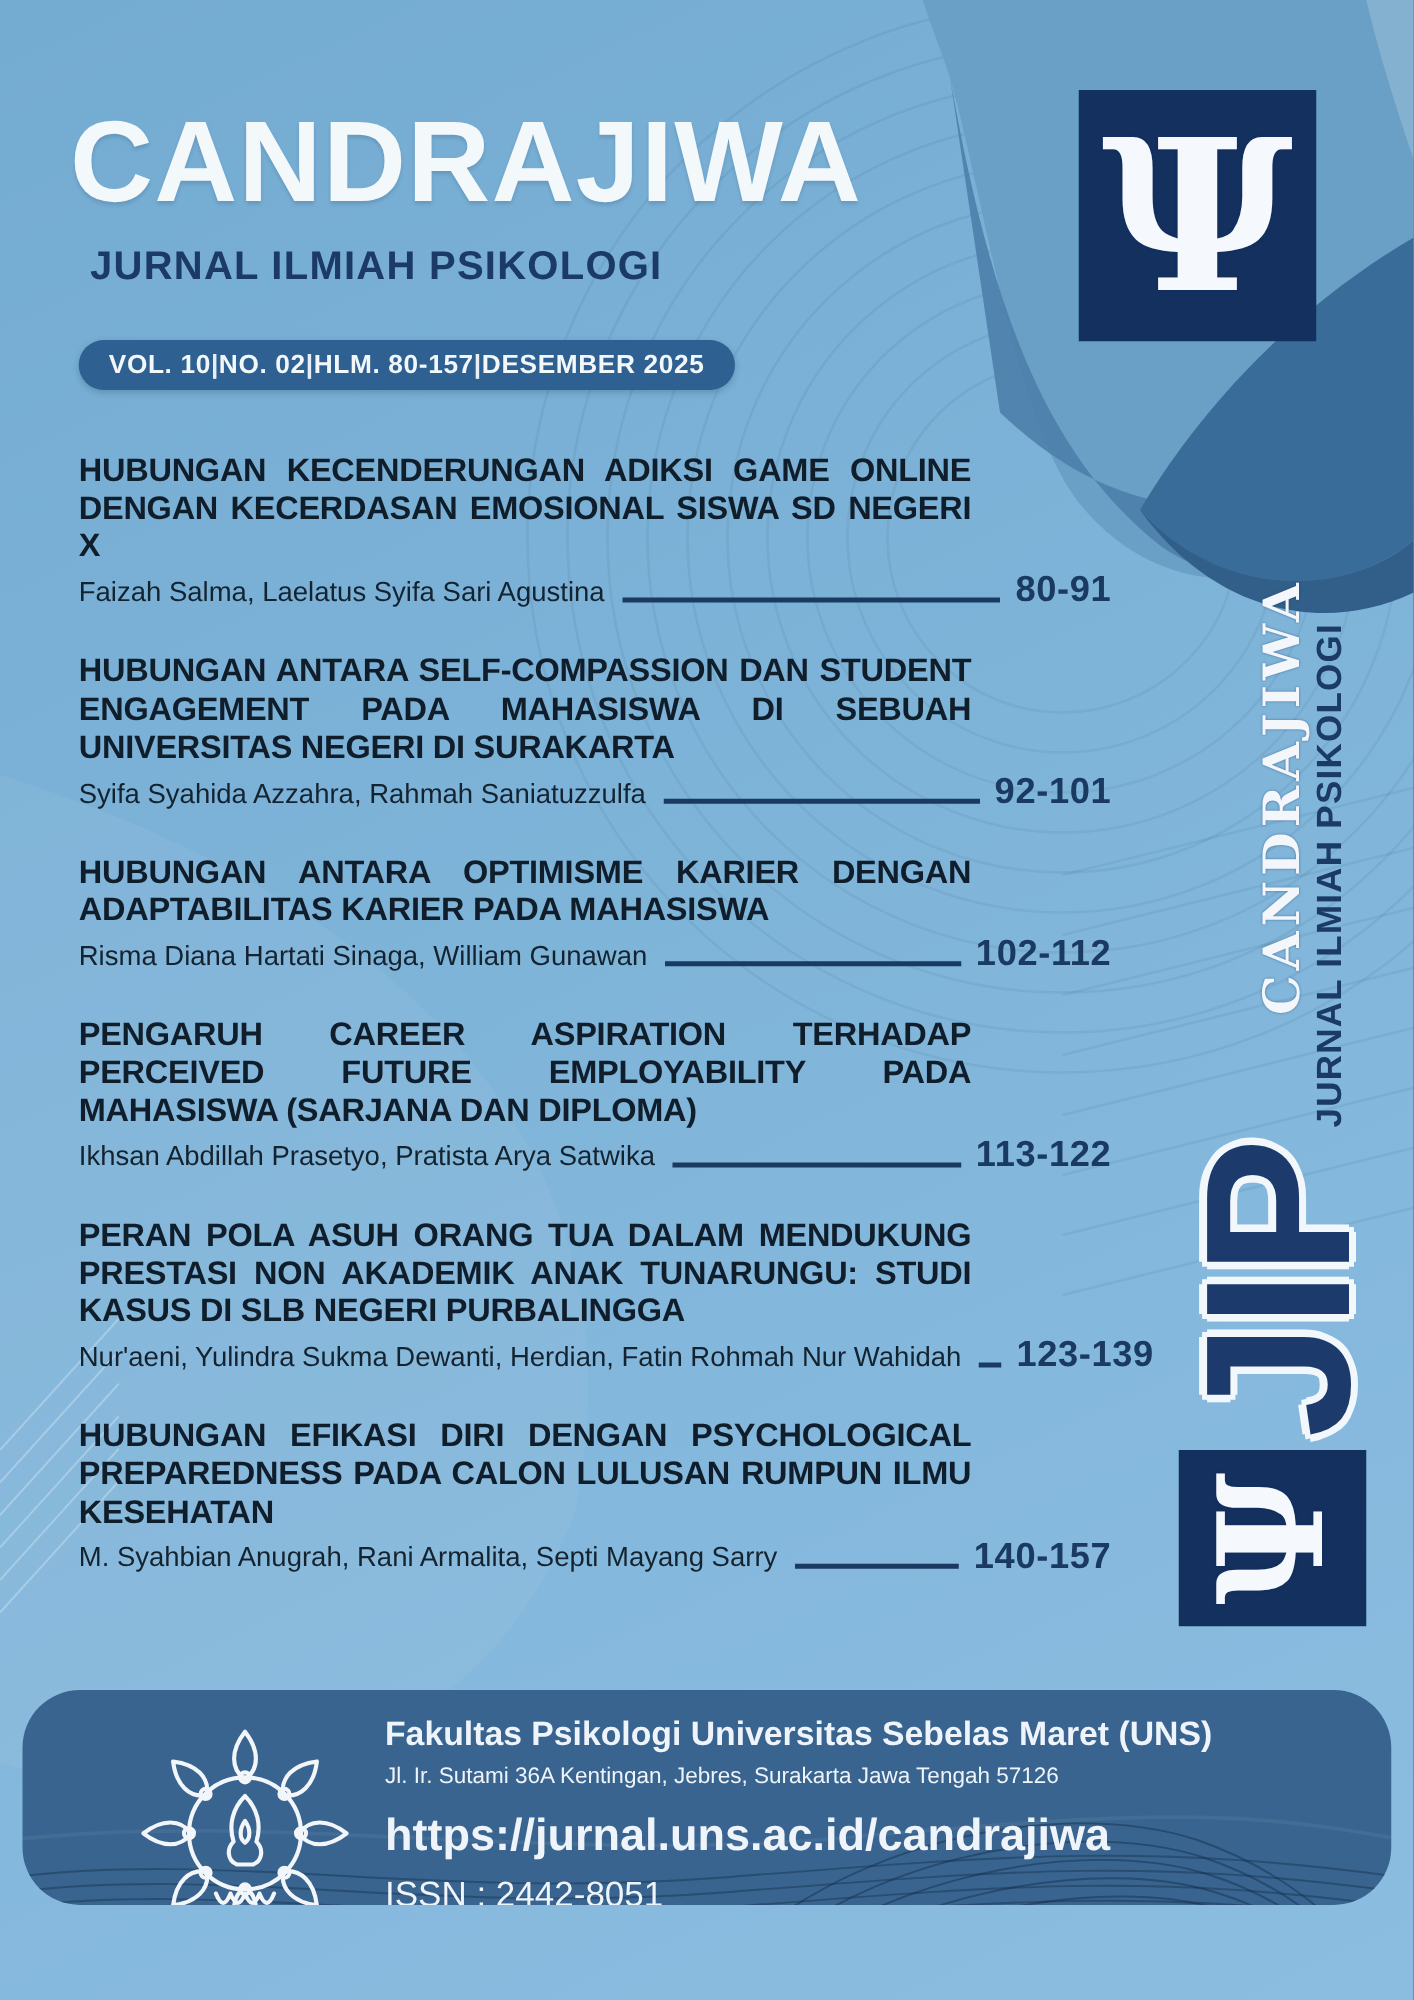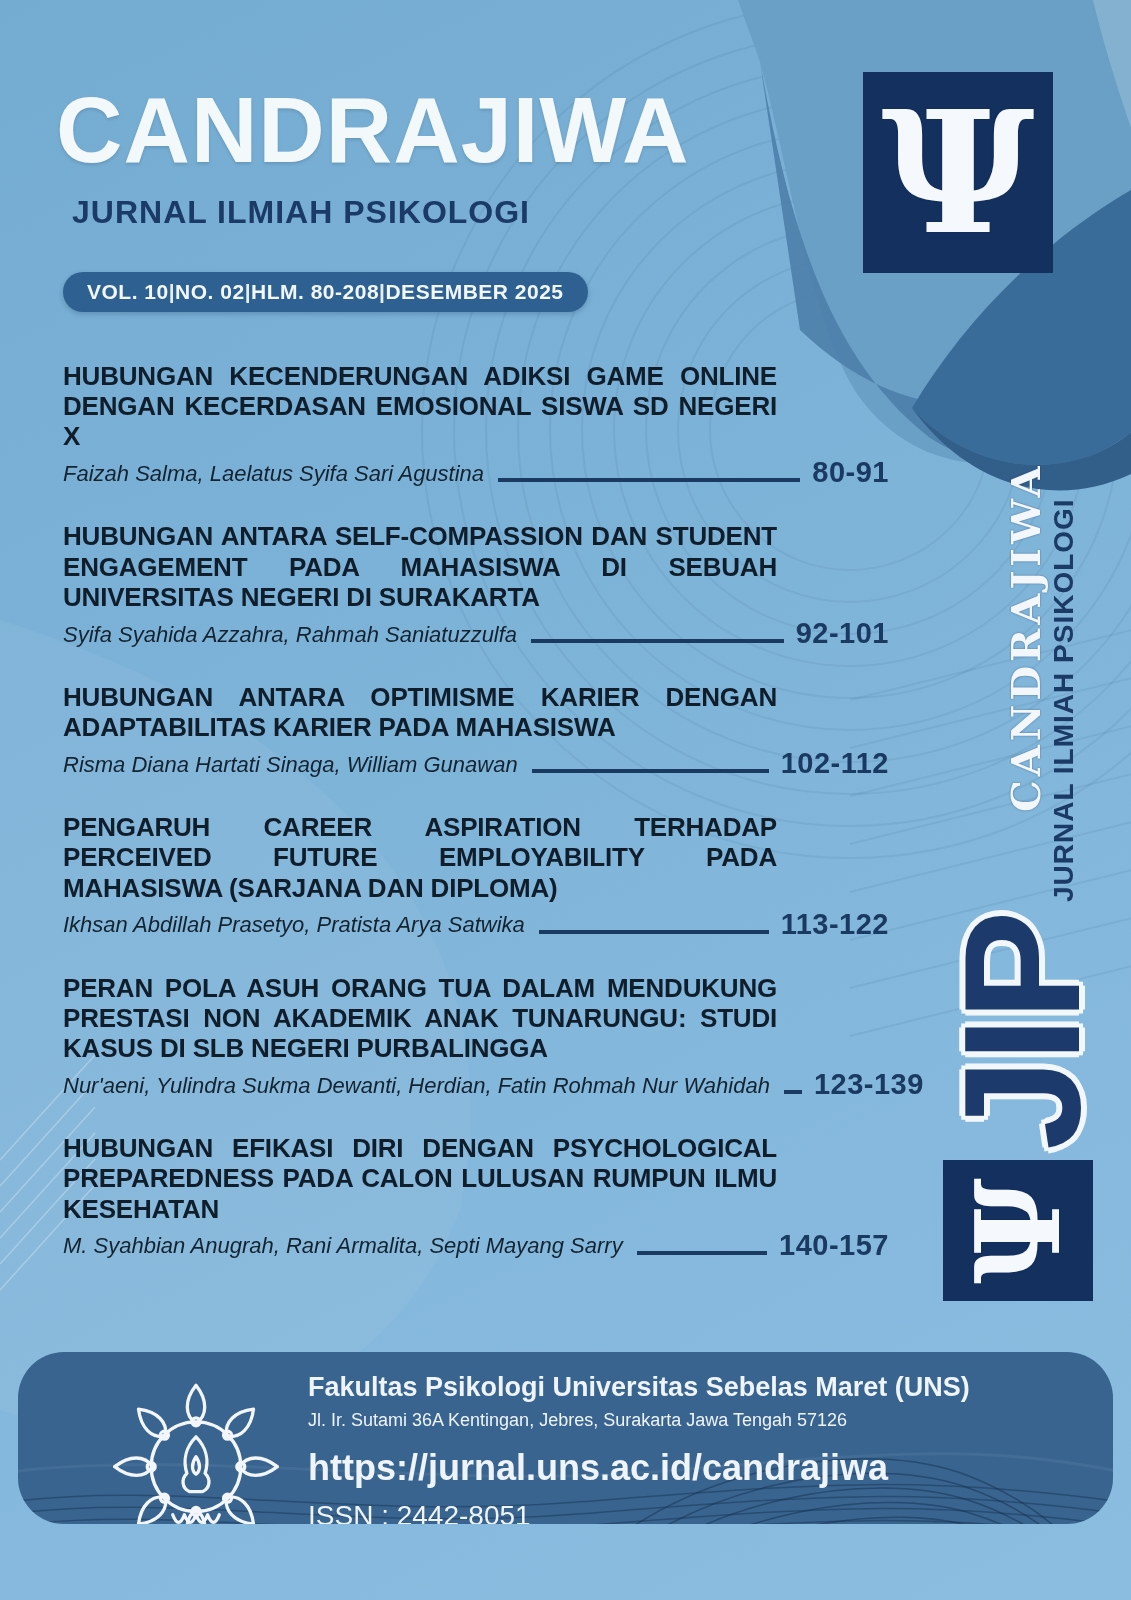--- a/index.html
+++ b/index.html
@@ -39,21 +39,21 @@
   .psi-box.top .psi-glyph{font-size:168px;}
   .psi-box.bottom .psi-glyph{font-size:116px;transform:rotate(-90deg);}
   
   .toc{position:absolute;left:63px;top:361px;width:826px;z-index:2;}
   .article{margin-bottom:34px;}
   .article-title{
     width:714px;font-size:26px;font-weight:bold;line-height:1.16;
     color:#101e2c;text-align:justify;letter-spacing:-0.2px;
   }
   .article-meta{display:flex;align-items:flex-end;margin-top:7px;}
-  .authors{font-size:22px;font-style:italic;color:#142330;white-space:nowrap;line-height:1.2;}
+  .authors{font-size:22px;color:#142330;white-space:nowrap;line-height:1.2;}
   .leader{flex:1;min-width:18px;border-bottom:4px solid #1a3a61;margin:0 12px 5px 14px;align-self:flex-end;}
   .pages{font-size:29px;font-weight:bold;color:#1a3a61;white-space:nowrap;line-height:1;letter-spacing:.5px;}
   
   .rot{position:absolute;transform:rotate(-90deg);transform-origin:0 0;white-space:nowrap;z-index:2;}
   .v-name{
     left:1002px;top:812px;font-family:"DejaVu Serif", serif;font-weight:bold;
     font-size:40px;letter-spacing:4px;color:#f3f7fb;
     text-shadow:0 0 2px rgba(20,48,94,.55);
   }
   .v-sub{left:1048px;top:902px;font-size:28px;font-weight:bold;letter-spacing:1px;color:#1b3a66;}
@@ -126,21 +126,21 @@
   </svg>
 
   <div class="brand">CANDRAJIWA</div>
   <div class="brand-sub">JURNAL ILMIAH PSIKOLOGI</div>
 
   <div class="badge">
     <span>VOL. 10</span>
     <span class="sep">|</span>
     <span>NO. 02</span>
     <span class="sep">|</span>
-    <span>HLM. 80-208</span>
+    <span>HLM. 80-157</span>
     <span class="sep">|</span>
     <span>DESEMBER 2025</span>
   </div>
 
   <div class="psi-box top">
     <span class="psi-glyph">Ψ</span>
   </div>
 
   <div class="toc">
 

